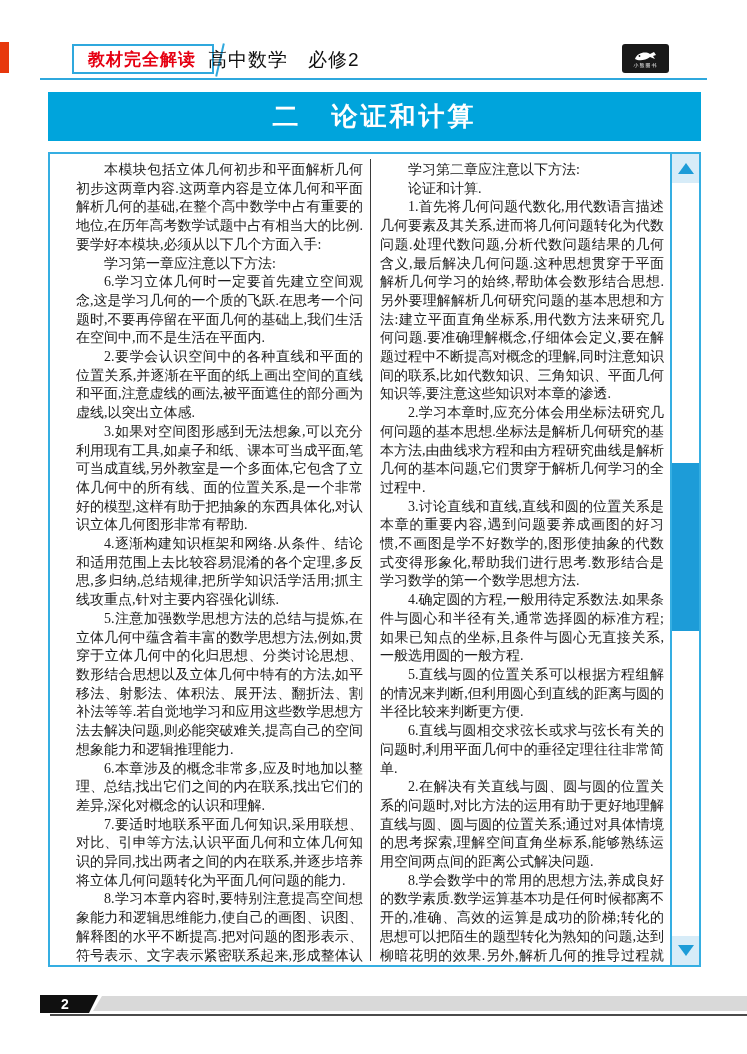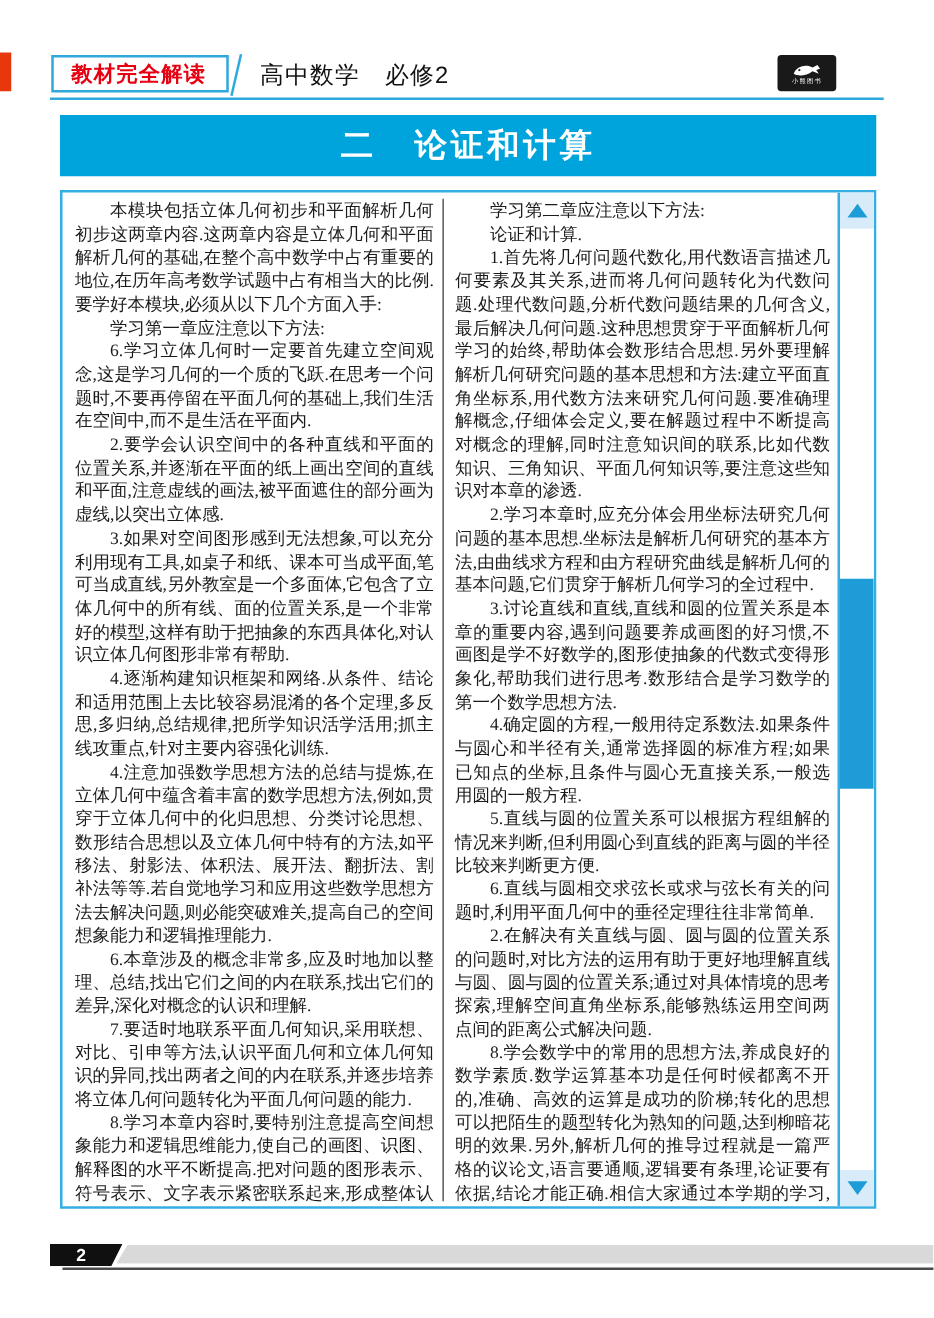--- a/index.html
+++ b/index.html
@@ -12,21 +12,21 @@
     overflow: hidden;
     font-family: "Liberation Sans", sans-serif;
   }
 
   
   .red-tab {
     position: absolute; left: 0; top: 42px;
     width: 9px; height: 31px; background: #E7380D;
   }
   .series-box {
-    position: absolute; left: 41px; top: 44px;
+    position: absolute; left: 72px; top: 44px;
     height: 30px; padding: 0 16px 0 14px;
     border: 2px solid #2FA8DD;
     display: flex; align-items: center;
     background: #fff;
   }
   .series-box::after {
     content: "";
     position: absolute; right: -9px; top: -3px;
     width: 2px; height: 34px;
     background: #2FA8DD;
@@ -80,21 +80,21 @@
     overflow: hidden;
   }
   .col {
     font-family: "Liberation Serif", "DejaVu Serif", serif;
     font-size: 14px; line-height: 18.7px;
     color: #1b1b1b;
     text-align: justify;
     overflow: hidden;
   }
   .col p { text-indent: 2em; margin: 0; }
-  .col.left  { width: 304px; padding: 7px 7px 0 10px; }
+  .col.left  { width: 304px; padding: 7px 7px 0 10px; margin-left: 16px; }
   .col.right { flex: 1;      padding: 7px 6px 0 9px; }
   .col-divider {
     width: 1px; background: #3a3a3a;
     margin: 5px 0 4px 0;
   }
 
   
   .scrollbar {
     width: 29px;
     border-left: 2px solid #35AEE2;
@@ -176,21 +176,21 @@
   </div>
 
   <div class="content-box">
     <div class="col left">
         <p>本模块包括立体几何初步和平面解析几何初步这两章内容.这两章内容是立体几何和平面解析几何的基础,在整个高中数学中占有重要的地位,在历年高考数学试题中占有相当大的比例.要学好本模块,必须从以下几个方面入手:</p>
         <p>学习第一章应注意以下方法:</p>
         <p>6.学习立体几何时一定要首先建立空间观念,这是学习几何的一个质的飞跃.在思考一个问题时,不要再停留在平面几何的基础上,我们生活在空间中,而不是生活在平面内.</p>
         <p>2.要学会认识空间中的各种直线和平面的位置关系,并逐渐在平面的纸上画出空间的直线和平面,注意虚线的画法,被平面遮住的部分画为虚线,以突出立体感.</p>
         <p>3.如果对空间图形感到无法想象,可以充分利用现有工具,如桌子和纸、课本可当成平面,笔可当成直线,另外教室是一个多面体,它包含了立体几何中的所有线、面的位置关系,是一个非常好的模型,这样有助于把抽象的东西具体化,对认识立体几何图形非常有帮助.</p>
         <p>4.逐渐构建知识框架和网络.从条件、结论和适用范围上去比较容易混淆的各个定理,多反思,多归纳,总结规律,把所学知识活学活用;抓主线攻重点,针对主要内容强化训练.</p>
-        <p>4.注意加强数学思想方法的总结与提炼,在立体几何中蕴含着丰富的数学思想方法,例如,贯穿于立体几何中的化归思想、分类讨论思想、数形结合思想以及立体几何中特有的方法,如平移法、射影法、体积法、展开法、翻折法、割补法等等.若自觉地学习和应用这些数学思想方法去解决问题,则必能突破难关,提高自己的空间想象能力和逻辑推理能力.</p>
+        <p>5.注意加强数学思想方法的总结与提炼,在立体几何中蕴含着丰富的数学思想方法,例如,贯穿于立体几何中的化归思想、分类讨论思想、数形结合思想以及立体几何中特有的方法,如平移法、射影法、体积法、展开法、翻折法、割补法等等.若自觉地学习和应用这些数学思想方法去解决问题,则必能突破难关,提高自己的空间想象能力和逻辑推理能力.</p>
         <p>6.本章涉及的概念非常多,应及时地加以整理、总结,找出它们之间的内在联系,找出它们的差异,深化对概念的认识和理解.</p>
         <p>7.要适时地联系平面几何知识,采用联想、对比、引申等方法,认识平面几何和立体几何知识的异同,找出两者之间的内在联系,并逐步培养将立体几何问题转化为平面几何问题的能力.</p>
         <p>8.学习本章内容时,要特别注意提高空间想象能力和逻辑思维能力,使自己的画图、识图、解释图的水平不断提高.把对问题的图形表示、符号表示、文字表示紧密联系起来,形成整体认识,使自己能够正确运用数学概念、公理、定理和公式等,进行合理</p>
       </div>
     <div class="col-divider"></div>
     <div class="col right">
         <p>学习第二章应注意以下方法:</p>
         <p>论证和计算.</p>
         <p>1.首先将几何问题代数化,用代数语言描述几何要素及其关系,进而将几何问题转化为代数问题.处理代数问题,分析代数问题结果的几何含义,最后解决几何问题.这种思想贯穿于平面解析几何学习的始终,帮助体会数形结合思想.另外要理解解析几何研究问题的基本思想和方法:建立平面直角坐标系,用代数方法来研究几何问题.要准确理解概念,仔细体会定义,要在解题过程中不断提高对概念的理解,同时注意知识间的联系,比如代数知识、三角知识、平面几何知识等,要注意这些知识对本章的渗透.</p>
         <p>2.学习本章时,应充分体会用坐标法研究几何问题的基本思想.坐标法是解析几何研究的基本方法,由曲线求方程和由方程研究曲线是解析几何的基本问题,它们贯穿于解析几何学习的全过程中.</p>

